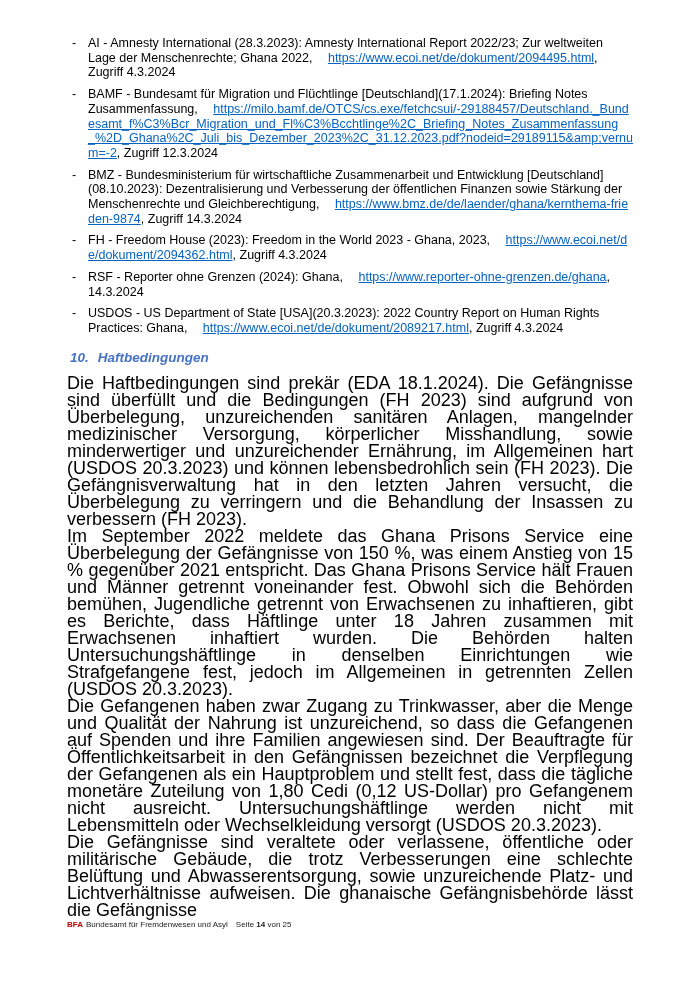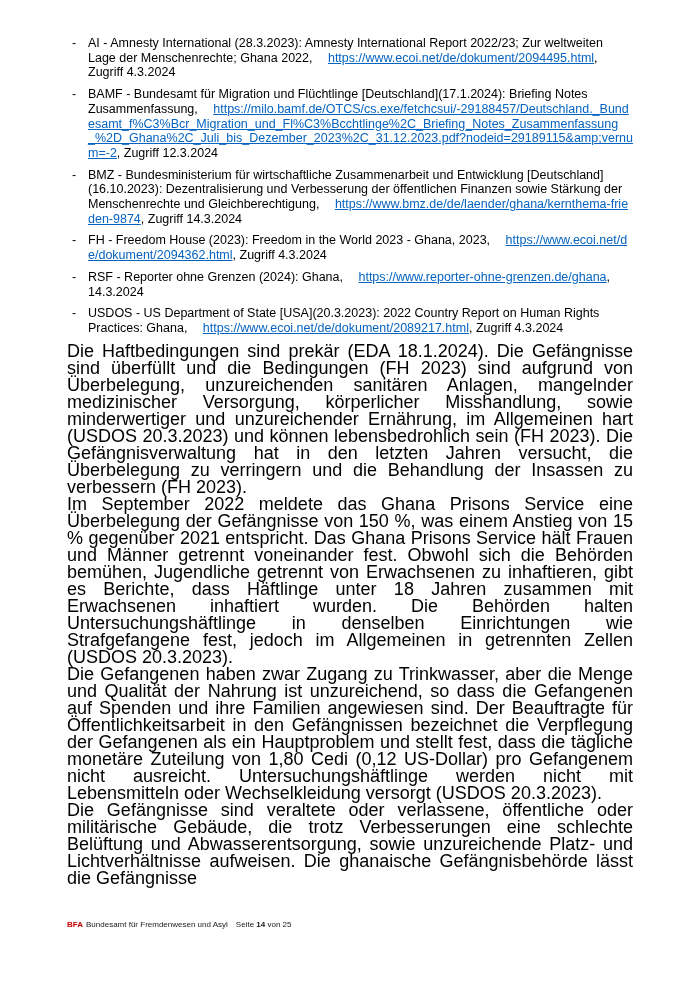--- a/index.html
+++ b/index.html
@@ -76,36 +76,39 @@
         <li class="source-item">
           <span class="source-dash">-</span>
           <span class="source-text"><span>AI - Amnesty International (28.3.2023): Amnesty International Report 2022/23; Zur weltweiten Lage der Menschenrechte; Ghana 2022, </span><a class="link">https://www.ecoi.net/de/dokument/2094495.html</a><span>, Zugriff 4.3.2024</span></span>
         </li>
         <li class="source-item">
           <span class="source-dash">-</span>
           <span class="source-text"><span>BAMF - Bundesamt für Migration und Flüchtlinge [Deutschland](17.1.2024): Briefing Notes Zusammenfassung, </span><a class="link">https://milo.bamf.de/OTCS/cs.exe/fetchcsui/-29188457/Deutschland._Bundesamt_f%C3%Bcr_Migration_und_Fl%C3%Bcchtlinge%2C_Briefing_Notes_Zusammenfassung_%2D_Ghana%2C_Juli_bis_Dezember_2023%2C_31.12.2023.pdf?nodeid=29189115&amp;amp;vernum=-2</a><span>, Zugriff 12.3.2024</span></span>
         </li>
         <li class="source-item">
           <span class="source-dash">-</span>
-          <span class="source-text"><span>BMZ - Bundesministerium für wirtschaftliche Zusammenarbeit und Entwicklung [Deutschland] (16.10.2023): Dezentralisierung und Verbesserung der öffentlichen Finanzen sowie Stärkung der Menschenrechte und Gleichberechtigung, </span><a class="link">https://www.bmz.de/de/laender/ghana/kernthema-frieden-9874</a><span>, Zugriff 14.3.2024</span></span>
+          <span class="source-text"><span>BMZ - Bundesministerium für wirtschaftliche Zusammenarbeit und Entwicklung [Deutschland] (08.10.2023): Dezentralisierung und Verbesserung der öffentlichen Finanzen sowie Stärkung der Menschenrechte und Gleichberechtigung, </span><a class="link">https://www.bmz.de/de/laender/ghana/kernthema-frieden-9874</a><span>, Zugriff 14.3.2024</span></span>
         </li>
         <li class="source-item">
           <span class="source-dash">-</span>
           <span class="source-text"><span>FH - Freedom House (2023): Freedom in the World 2023 - Ghana, 2023, </span><a class="link">https://www.ecoi.net/de/dokument/2094362.html</a><span>, Zugriff 4.3.2024</span></span>
         </li>
         <li class="source-item">
           <span class="source-dash">-</span>
           <span class="source-text"><span>RSF - Reporter ohne Grenzen (2024): Ghana, </span><a class="link">https://www.reporter-ohne-grenzen.de/ghana</a><span>, 14.3.2024</span></span>
         </li>
         <li class="source-item">
           <span class="source-dash">-</span>
           <span class="source-text"><span>USDOS - US Department of State [USA](20.3.2023): 2022 Country Report on Human Rights Practices: Ghana, </span><a class="link">https://www.ecoi.net/de/dokument/2089217.html</a><span>, Zugriff 4.3.2024</span></span>
         </li>
       </ul>
 
+    <h2 class="section-heading">
+      <span class="heading-number">10.</span><span class="heading-title">Haftbedingungen</span>
+    </h2>
 
     <div id="body-paragraphs">
         <p class="body-paragraph">Die Haftbedingungen sind prekär (EDA 18.1.2024). Die Gefängnisse sind überfüllt und die Bedingungen (FH 2023) sind aufgrund von Überbelegung, unzureichenden sanitären Anlagen, mangelnder medizinischer Versorgung, körperlicher Misshandlung, sowie minderwertiger und unzureichender Ernährung, im Allgemeinen hart (USDOS 20.3.2023) und können lebensbedrohlich sein (FH 2023). Die Gefängnisverwaltung hat in den letzten Jahren versucht, die Überbelegung zu verringern und die Behandlung der Insassen zu verbessern (FH 2023).</p>
         <p class="body-paragraph">Im September 2022 meldete das Ghana Prisons Service eine Überbelegung der Gefängnisse von 150 %, was einem Anstieg von 15 % gegenüber 2021 entspricht. Das Ghana Prisons Service hält Frauen und Männer getrennt voneinander fest. Obwohl sich die Behörden bemühen, Jugendliche getrennt von Erwachsenen zu inhaftieren, gibt es Berichte, dass Häftlinge unter 18 Jahren zusammen mit Erwachsenen inhaftiert wurden. Die Behörden halten Untersuchungshäftlinge in denselben Einrichtungen wie Strafgefangene fest, jedoch im Allgemeinen in getrennten Zellen (USDOS 20.3.2023).</p>
         <p class="body-paragraph">Die Gefangenen haben zwar Zugang zu Trinkwasser, aber die Menge und Qualität der Nahrung ist unzureichend, so dass die Gefangenen auf Spenden und ihre Familien angewiesen sind. Der Beauftragte für Öffentlichkeitsarbeit in den Gefängnissen bezeichnet die Verpflegung der Gefangenen als ein Hauptproblem und stellt fest, dass die tägliche monetäre Zuteilung von 1,80 Cedi (0,12 US-Dollar) pro Gefangenem nicht ausreicht. Untersuchungshäftlinge werden nicht mit Lebensmitteln oder Wechselkleidung versorgt (USDOS 20.3.2023).</p>
         <p class="body-paragraph">Die Gefängnisse sind veraltete oder verlassene, öffentliche oder militärische Gebäude, die trotz Verbesserungen eine schlechte Belüftung und Abwasserentsorgung, sowie unzureichende Platz- und Lichtverhältnisse aufweisen. Die ghanaische Gefängnisbehörde lässt die Gefängnisse</p>
       </div>
 
   </div>
 

